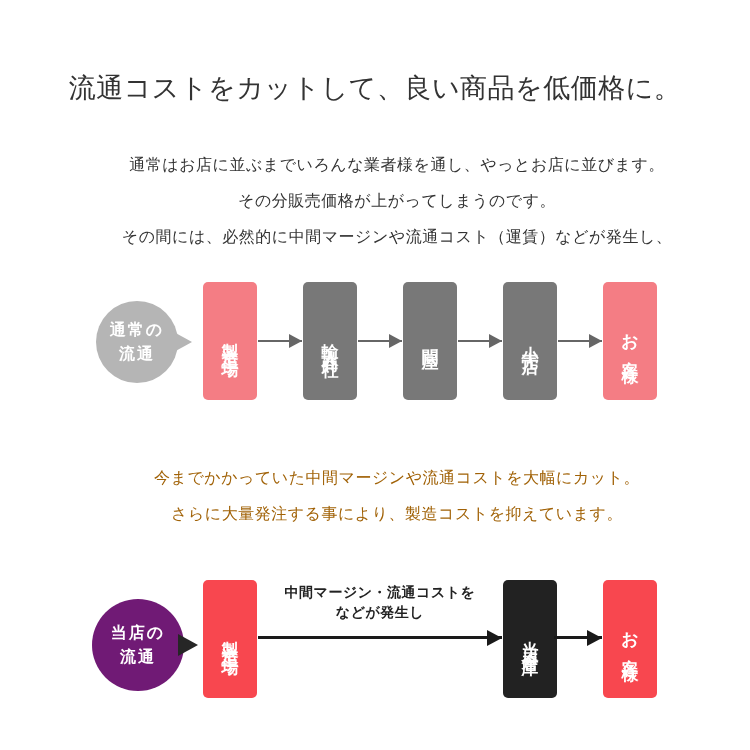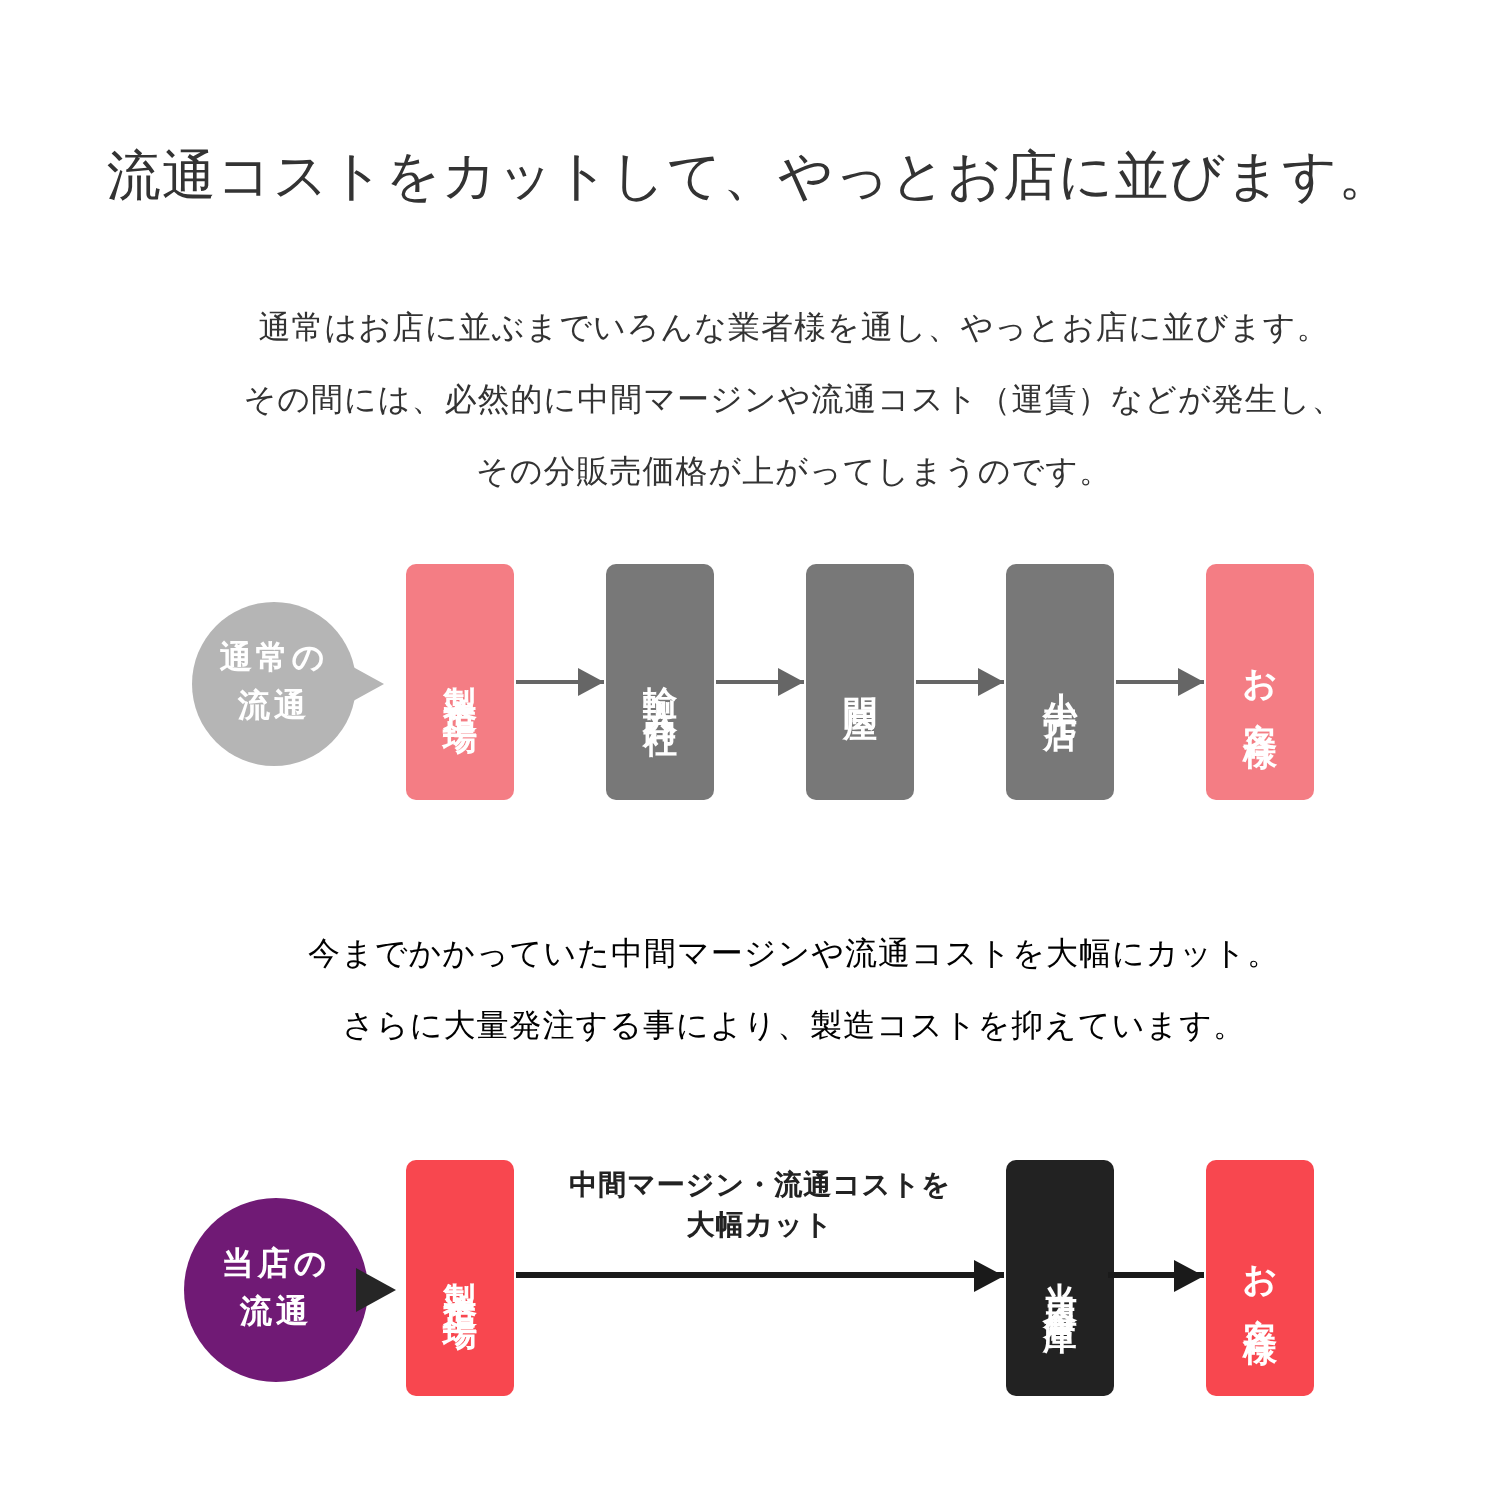--- a/index.html
+++ b/index.html
@@ -6,21 +6,21 @@
   .page{
     position:relative;width:750px;height:750px;background:#ffffff;
     font-family:"Liberation Sans","DejaVu Sans",sans-serif;overflow:hidden;
   }
   .title{
     position:absolute;top:70px;left:0;width:750px;text-align:center;
     font-size:27px;color:#333;letter-spacing:0.5px;white-space:nowrap;
   }
   .para{position:absolute;left:97px;width:600px;font-size:16px;color:#333;}
   .para .line{height:36px;line-height:36px;white-space:nowrap;letter-spacing:0.5px;text-align:center;}
-  .para .line.red{color:#000000;}
+  .para .line.red{color:#a16207;}
   .bubble{
     position:absolute;border-radius:50%;color:#fff;font-weight:bold;font-size:16px;
     display:flex;align-items:center;justify-content:center;text-align:center;
     white-space:pre-line;line-height:1.5;letter-spacing:2px;
   }
   .bubble .tail{
     position:absolute;right:-14px;top:50%;transform:translateY(-50%);
     width:0;height:0;border-top:11px solid transparent;border-bottom:11px solid transparent;
   }
   .bubble.gray{background:#b5b5b5;}
@@ -48,26 +48,26 @@
     position:absolute;left:250px;top:582px;width:260px;text-align:center;
     font-size:14px;font-weight:bold;color:#222;line-height:20px;white-space:pre-line;
     letter-spacing:0.5px;
   }
 </style>
 </head>
 <body>
 
 <div class="page">
 
-  <div class="title">流通コストをカットして、やっとお店に並びます。</div>
+  <div class="title">流通コストをカットして、良い商品を低価格に。</div>
 
   <div class="para" style="top:147px;">
     <div class="line">通常はお店に並ぶまでいろんな業者様を通し、やっとお店に並びます。</div>
+    <div class="line">その分販売価格が上がってしまうのです。</div>
     <div class="line">その間には、必然的に中間マージンや流通コスト（運賃）などが発生し、</div>
-    <div class="line">その分販売価格が上がってしまうのです。</div>
   </div>
 
   <div class="bubble gray" style="left:96px;top:301px;width:82px;height:82px;">
     <span>通常の
 流通</span>
     <span class="tail"></span>
   </div>
 
   <div class="vbox pink" style="left:203px;top:282px;">製造工場</div>
   <div class="arrow" style="left:258px;top:340px;width:44px;"></div>
@@ -85,19 +85,19 @@
   </div>
 
   <div class="bubble black" style="left:92px;top:599px;width:92px;height:92px;">
     <span>当店の
 流通</span>
     <span class="tail"></span>
   </div>
 
   <div class="vbox red" style="left:203px;top:580px;">製造工場</div>
   <div class="arrow-label">中間マージン・流通コストを
-大幅カット</div>
+などが発生し</div>
   <div class="arrow dark" style="left:258px;top:636px;width:244px;"></div>
   <div class="vbox black" style="left:503px;top:580px;">当店倉庫</div>
   <div class="arrow dark" style="left:554px;top:636px;width:48px;"></div>
   <div class="vbox red" style="left:603px;top:580px;">お客様</div>
 
 </div>
 
 </body></html>

